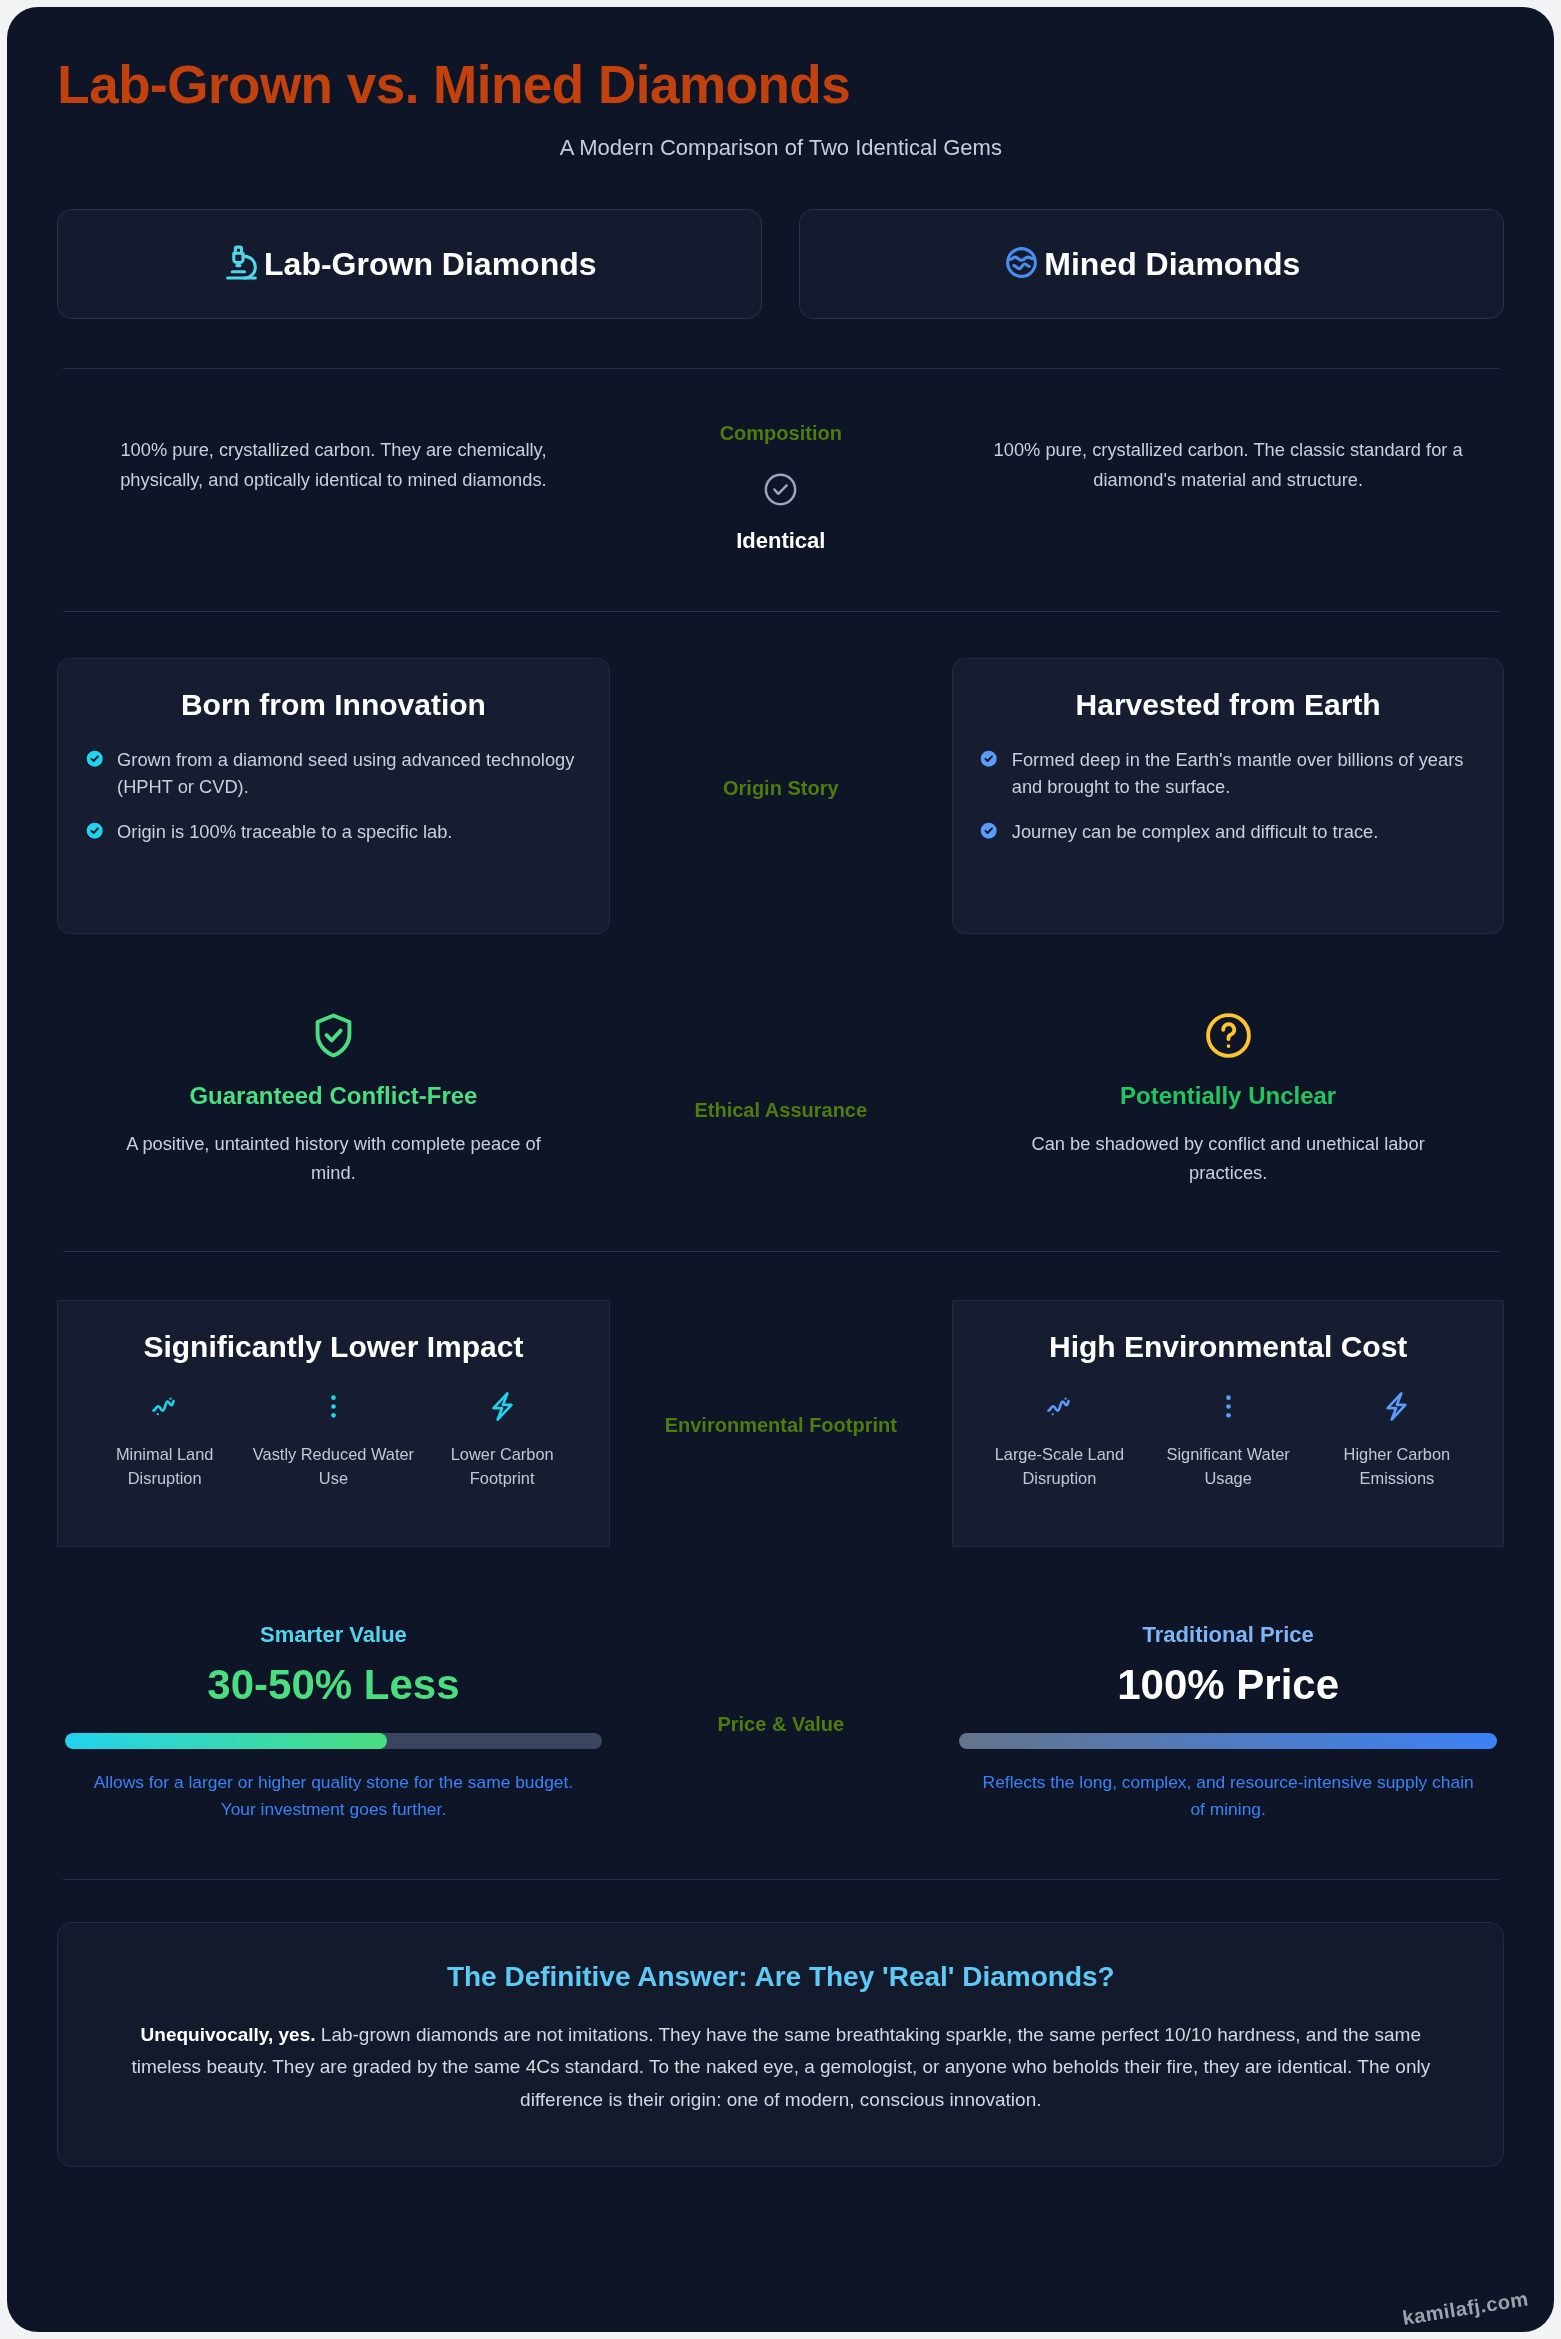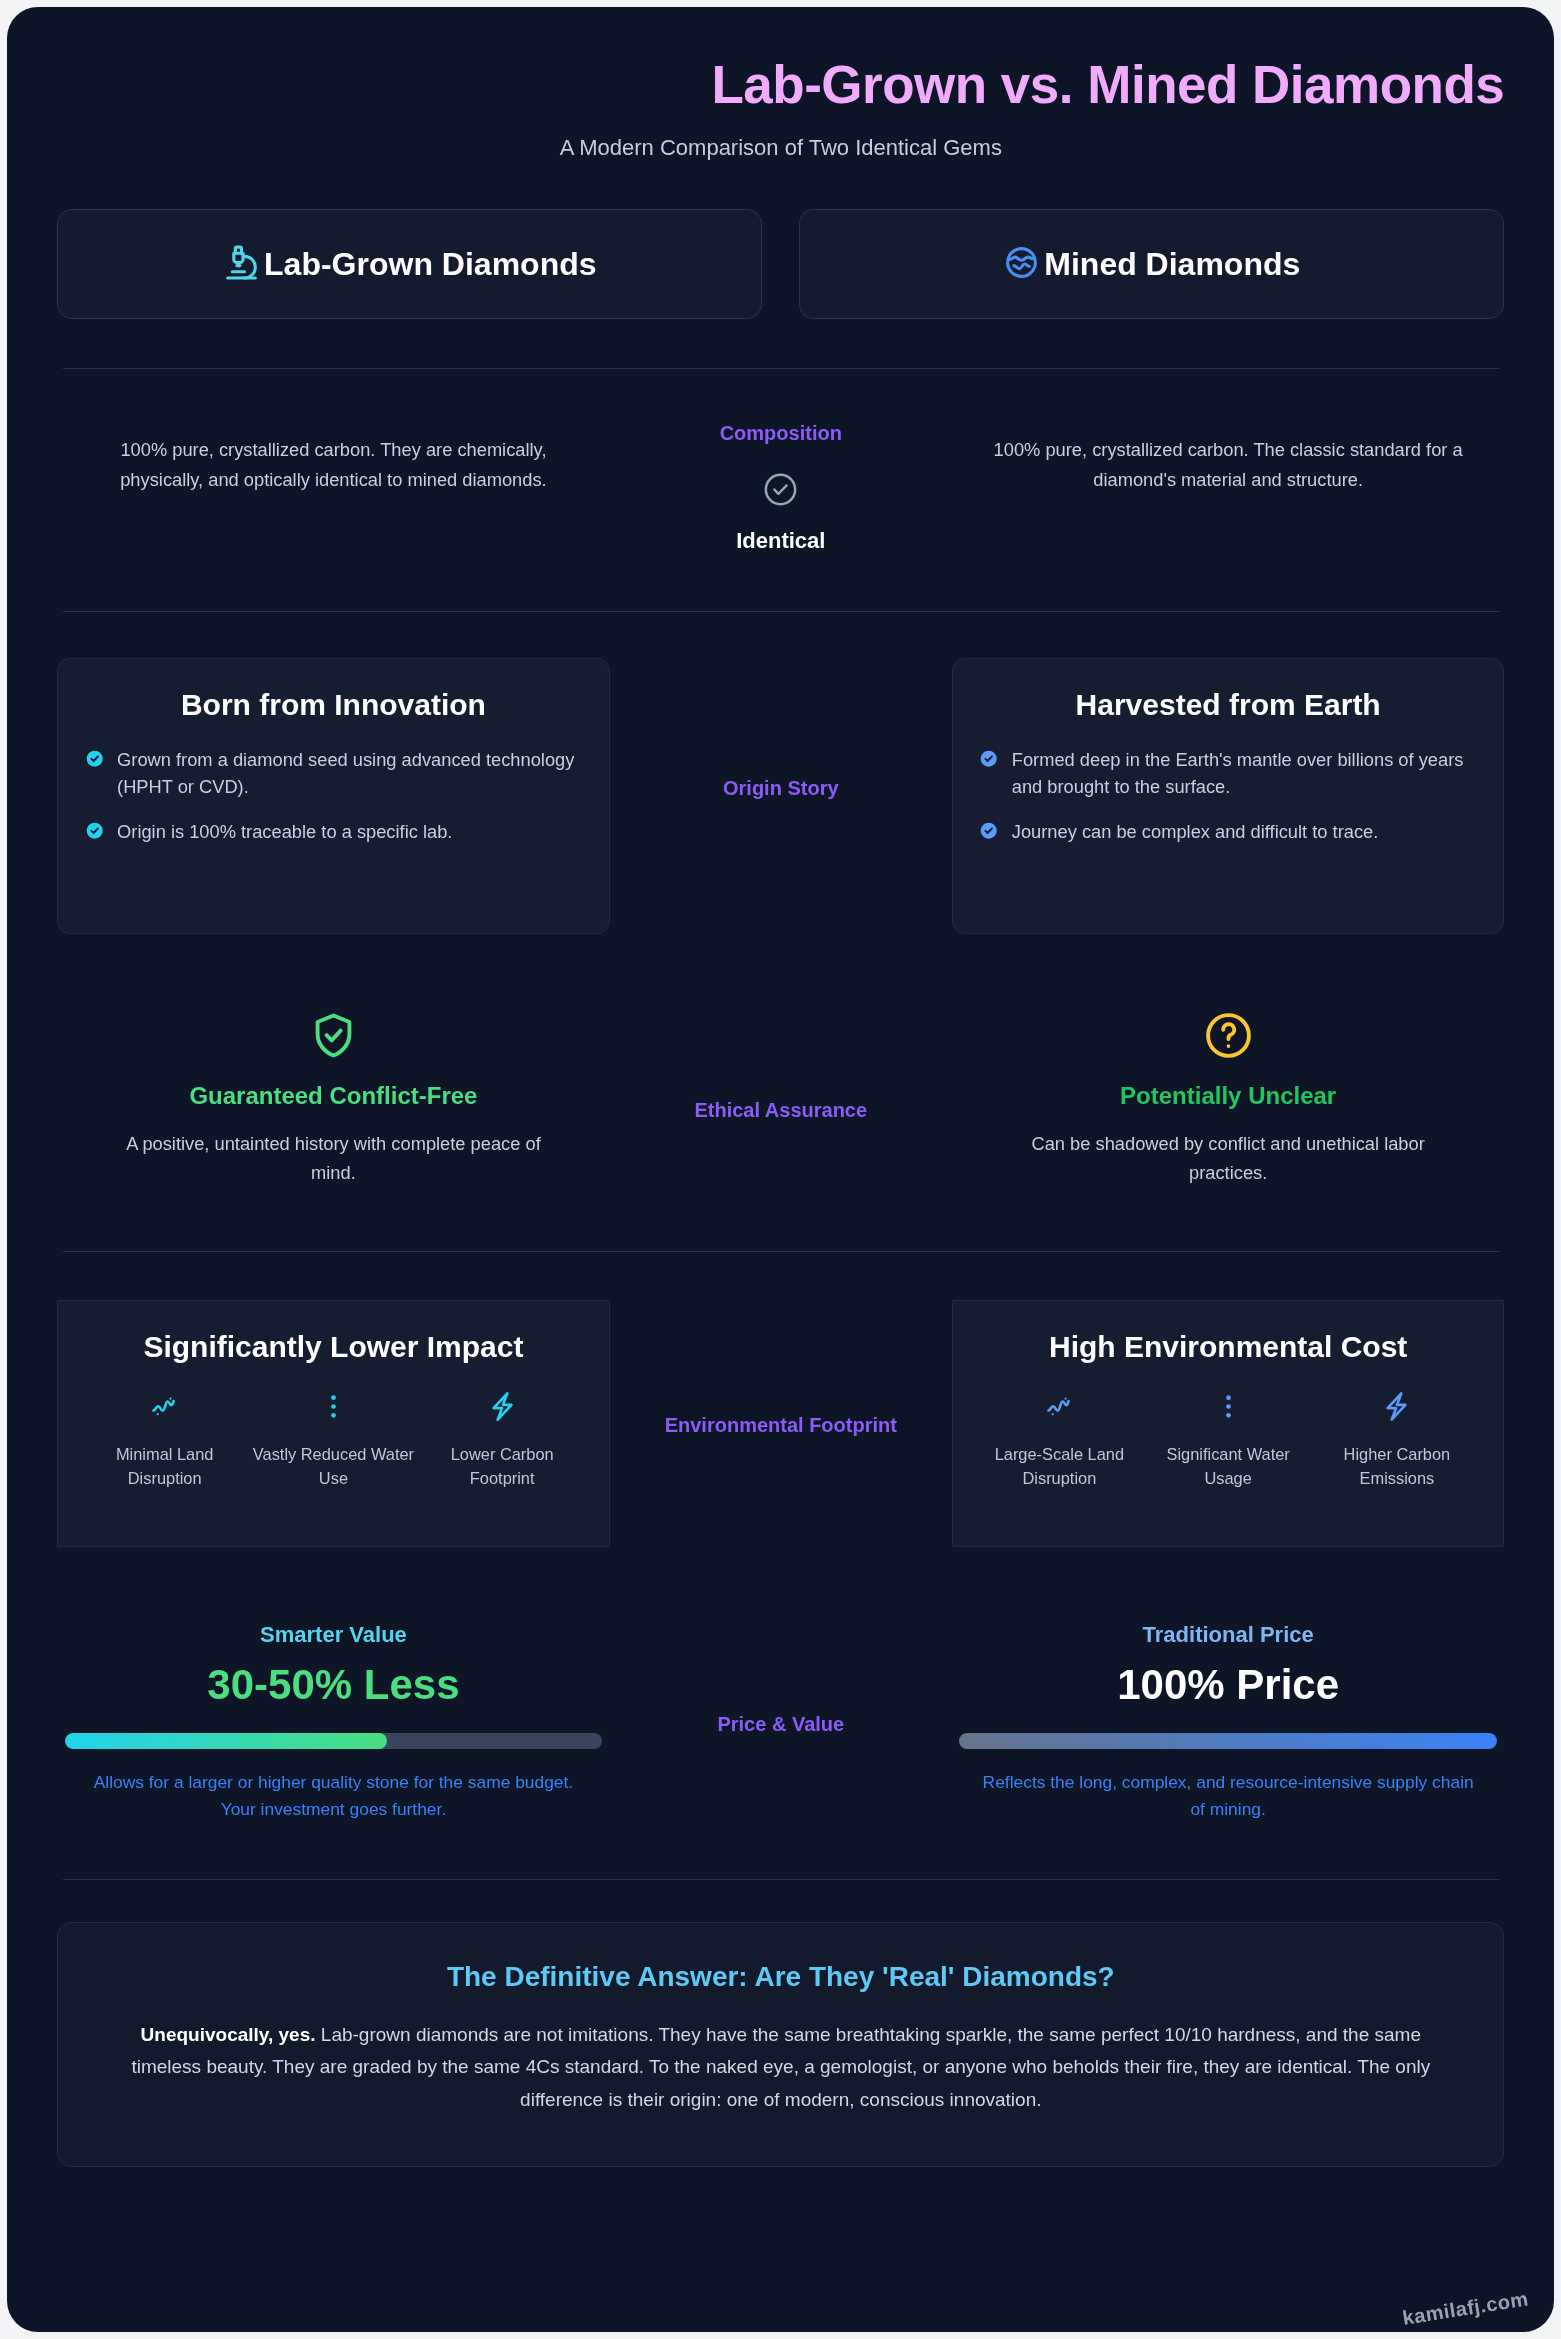--- a/index.html
+++ b/index.html
@@ -22,24 +22,24 @@
     border-radius: 31px;
     overflow: hidden;
   }
 
   .inner {
     padding: 38px 50px 0 50px;
   }
 
   
   .title {
-    text-align: right;
+    text-align: left;
     font-size: 53px;
     font-weight: bold;
-    color: #f0abfc;
+    color: #c2410c;
     letter-spacing: -0.5px;
     line-height: 1.18;
     margin-top: 9.1px;
   }
   .subtitle {
     text-align: center;
     font-size: 22px;
     color: #c7ced9;
     margin-top: 18.3px;
     font-weight: 400;
@@ -78,21 +78,21 @@
   
   .row {
     display: grid;
     grid-template-columns: 1fr 0.62fr 1fr;
     align-items: start;
   }
   .center-label {
     text-align: center;
     font-size: 20px;
     font-weight: bold;
-    color: #8b5cf6;
+    color: #4d7c0f;
   }
 
   
   .composition-row { padding: 53px 0 57px 0; }
   .comp-text {
     font-size: 18.3px;
     line-height: 1.62;
     color: #c9d0db;
     text-align: center;
     padding: 0 27.4px;

